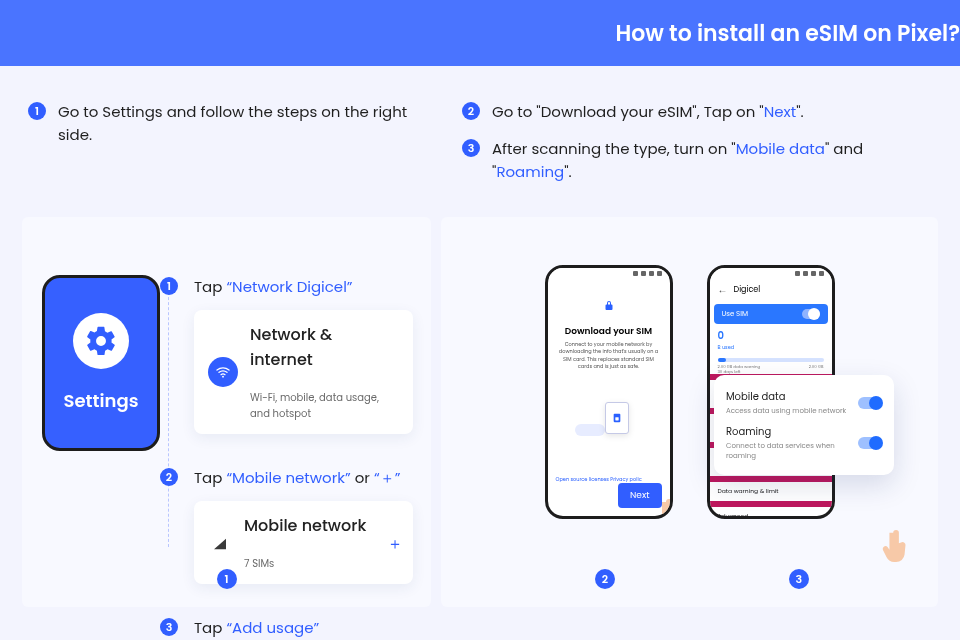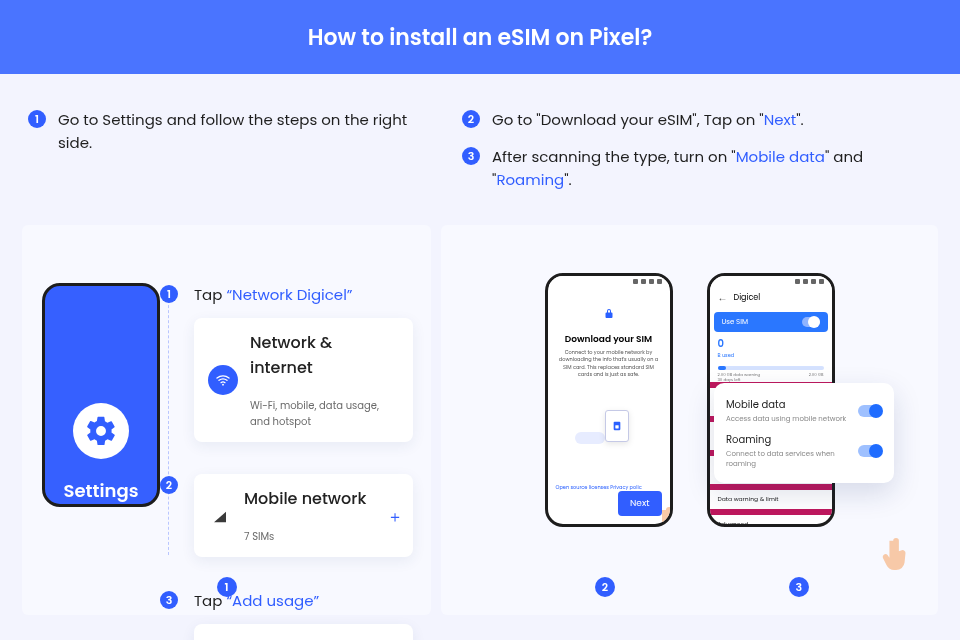--- a/index.html
+++ b/index.html
@@ -9,34 +9,34 @@
     --panel:#f8f9ff;
     --text:#1f1f1f;
     --muted:#6a6a6a;
     --hl:#315eff;
     --phone-border:#1d1d1d;
     --card:#ffffff;
     --dashed:#b9c6ff;
   }
   *{box-sizing:border-box;font-family:'Segoe UI',Poppins,Helvetica,Arial,sans-serif}
   body{margin:0;width:960px;height:640px;background:var(--page);}
-  .header{width:100%;height:74px;background:#4a74ff;display:flex;align-items:center;justify-content:center}
+  .header{width:100%;height:66px;background:#4a74ff;display:flex;align-items:center;justify-content:flex-end}
   .header h1{margin:0;color:#fff;font-size:22px;font-weight:600}
   .top-steps{display:flex;padding:34px 28px 0 28px;gap:30px}
   .top-left{width:404px}
   .top-right{flex:1}
   .bullet-line{display:flex;align-items:flex-start;font-size:15px;color:var(--text);margin-bottom:14px}
   .num-badge{width:18px;height:18px;border-radius:50%;background:var(--blue);color:#fff;font-size:11px;font-weight:600;display:flex;align-items:center;justify-content:center;flex:0 0 18px;margin-right:12px;margin-top:2px}
   .hl{color:var(--hl)}
   .panels{display:flex;padding:20px 22px 26px 22px;gap:10px}
   .panel{background:var(--panel);border-radius:6px;position:relative;height:390px}
   .panel-left{width:409px;padding:58px 18px 18px 20px;display:flex}
   .panel-right{flex:1;display:flex;align-items:flex-start;justify-content:center;gap:34px;padding:48px 18px 18px 18px;position:relative}
   
-  .phone-settings{width:118px;height:224px;border:3px solid var(--phone-border);border-radius:18px;background:var(--blue-soft);display:flex;flex-direction:column;align-items:center;justify-content:flex-end;color:#fff;flex:0 0 118px}
+  .phone-settings{width:118px;height:176px;border:3px solid var(--phone-border);border-radius:18px;background:var(--blue-soft);display:flex;flex-direction:column;align-items:center;justify-content:center;color:#fff;flex:0 0 118px}
   .gear-wrap{width:56px;height:56px;border-radius:50%;background:#fff;display:flex;align-items:center;justify-content:center;margin-bottom:18px}
   .phone-settings .label{font-size:18px;font-weight:600}
   .steps{margin-left:34px;flex:1;position:relative}
   .dash{position:absolute;left:-26px;top:12px;bottom:42px;border-left:1px dashed var(--dashed)}
   .step{position:relative;margin-bottom:32px}
   .step .num-badge{position:absolute;left:-34px;top:0}
   .step-label{font-size:15px;color:var(--text)}
   .step-card{margin-top:12px;background:var(--card);border-radius:8px;box-shadow:0 4px 14px rgba(40,60,120,0.08);padding:12px 14px;display:flex;align-items:center;min-height:46px;position:relative}
   .wifi-ico{width:30px;height:30px;border-radius:50%;background:var(--blue);display:flex;align-items:center;justify-content:center;margin-right:12px;flex:0 0 30px}
   .card-title{font-size:16px;color:#222;font-weight:500}
@@ -149,20 +149,23 @@
           </span>
           <div>
             <div class="card-title">Network &amp; internet</div>
             <div class="card-sub">Wi-Fi, mobile, data usage, and hotspot</div>
           </div>
         </div>
       </div>
 
       <div class="step">
         <span class="num-badge">2</span>
+        <div class="step-label">
+          <span>Tap </span><span class="hl">“Mobile network”</span><span> or </span><span class="hl">“＋”</span>
+        </div>
         <div class="step-card">
           <span class="sim-ico">
             <svg width="16" height="16" viewBox="0 0 24 24">
                 <path fill="#3a3a3a" d="M3 20 21 20 21 4Z"></path>
               </svg>
           </span>
           <div>
             <div class="card-title">Mobile network</div>
             <div class="card-sub">7 SIMs</div>
           </div>

